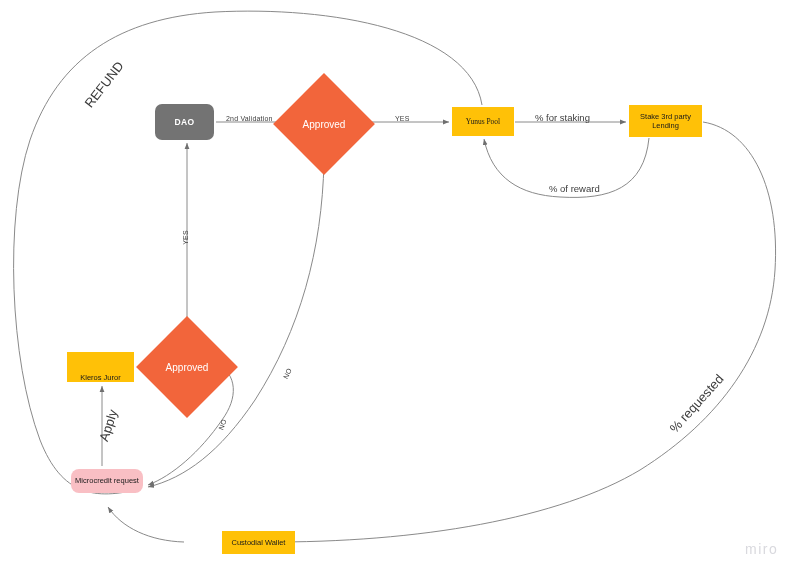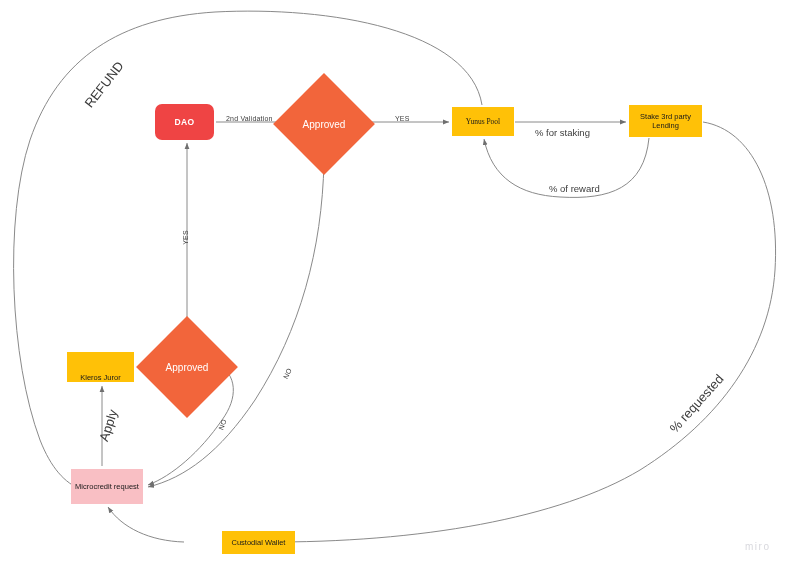--- a/index.html
+++ b/index.html
@@ -28,21 +28,21 @@
     position: absolute;
     box-sizing: border-box;
     display: flex;
     align-items: center;
     justify-content: center;
     text-align: center;
     line-height: 1.25;
     z-index: 4;
   }
   .node-dao {
-    background: #ef4444;
+    background: #737373;
     color: #ffffff;
     border-radius: 7px;
     font-size: 8.5px;
     font-weight: bold;
     letter-spacing: 0.3px;
   }
   .node-yellow {
     background: #FFC107;
     color: #1a1a1a;
     font-size: 7.5px;
@@ -81,21 +81,21 @@
     white-space: nowrap;
     z-index: 5;
     transform-origin: center center;
   }
   .lbl-small { font-size: 7px; letter-spacing: 0.2px; }
   .lbl-mid   { font-size: 9.5px; }
   .lbl-big   { font-size: 13px; }
   .watermark {
     position: absolute;
     color: #d9d9de;
-    font-size: 10px;
+    font-size: 14px;
     letter-spacing: 1.5px;
     z-index: 6;
   }
 </style>
 </head>
 <body>
 
 <div id="canvas">
 
   <svg id="edges" viewBox="0 0 790 573" xmlns="http://www.w3.org/2000/svg">
@@ -147,33 +147,33 @@
 
   <div class="node node-yellow" style="left:67px; top:352px; width:67px; height:30px;align-items:flex-end;">
     <span>Kleros Juror</span>
   </div>
 
   <div class="diamond" style="left:151px; top:331px; width:72px; height:72px;">
     <div class="dshape"></div>
     <div class="dlabel">Approved</div>
   </div>
 
-  <div class="node node-pink" style="left:71px; top:469px; width:72px; height:35px;">
+  <div class="node node-pink" style="left:71px; top:469px; width:72px; height:24px;border-radius:8px;">
     <span>Microcredit request</span>
   </div>
 
   <div class="node node-yellow" style="left:186px; top:531px; width:73px; height:23px;margin-left:36px;">
     <span>Custodial Wallet</span>
   </div>
 
   <div class="edge-label lbl-small" style="left:226px; top:115px;">2nd Validation</div>
 
   <div class="edge-label lbl-small" style="left:395px; top:115px;">YES</div>
 
-  <div class="edge-label lbl-mid" style="left:535px; top:127px;">% for staking</div>
+  <div class="edge-label lbl-mid" style="left:535px; top:112px;">% for staking</div>
 
   <div class="edge-label lbl-mid" style="left:549px; top:183px;text-align:right;">% of reward</div>
 
   <div class="edge-label lbl-big" style="left:77px; top:77px; transform: rotate(-52deg);">REFUND</div>
 
   <div class="edge-label lbl-small" style="left:178px; top:234px; transform: rotate(-90deg);">YES</div>
 
   <div class="edge-label lbl-small" style="left:282px; top:370px; transform: rotate(-63deg);">NO</div>
 
   <div class="edge-label lbl-small" style="left:217px; top:421px; transform: rotate(-70deg);">NO</div>

